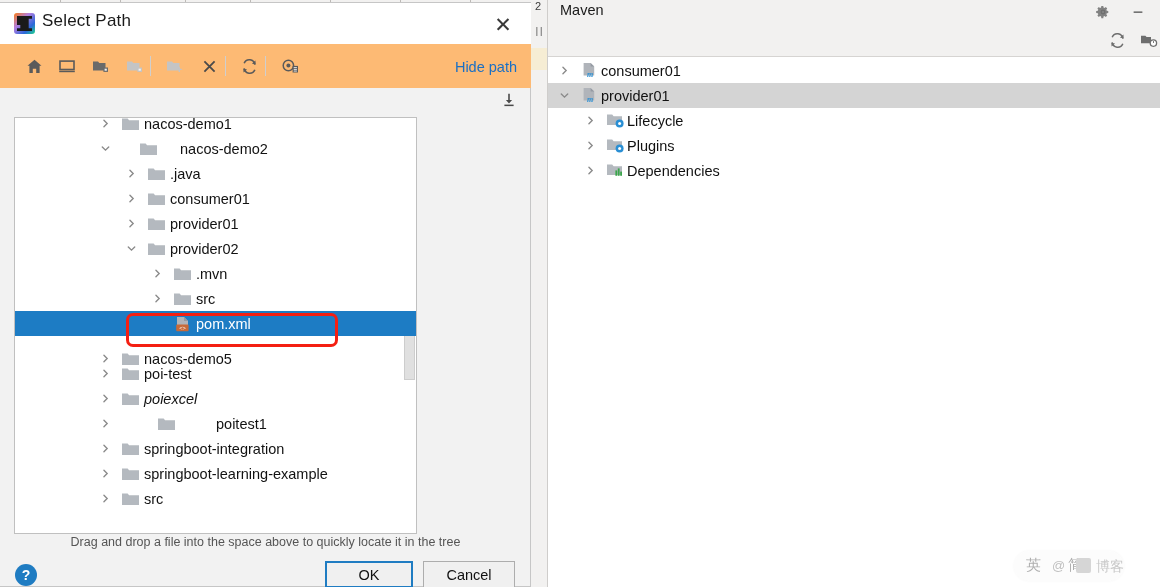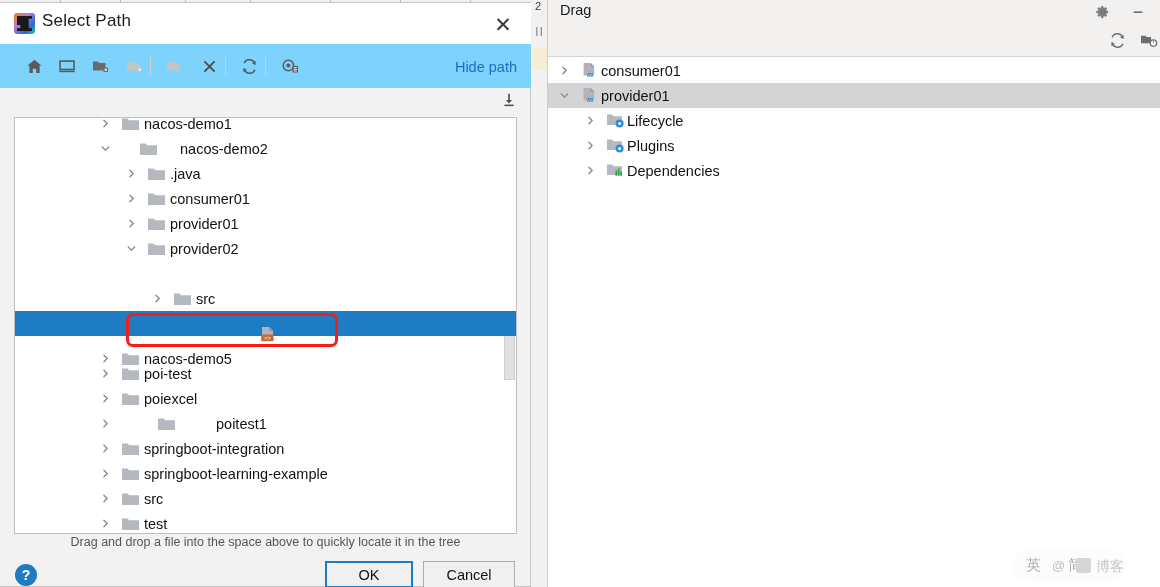--- a/index.html
+++ b/index.html
@@ -42,21 +42,21 @@
     letter-spacing:.2px;
   }
   #dialog-close {
     position:absolute; right:14px; top:8px; width:28px; height:26px;
     display:flex; align-items:center; justify-content:center;
     font-size:21px; color:#3a3a3a; cursor:pointer; line-height:1;
   }
 
   
   #dialog-toolbar {
-    position:absolute; left:0; top:41px; width:531px; height:44px; background:#7dd3fc;
+    position:absolute; left:0; top:41px; width:531px; height:44px; background:#fdba74;
   }
   .tb-btn {
     position:absolute; top:8px; width:28px; height:28px;
     display:flex; align-items:center; justify-content:center; cursor:pointer;
   }
   .tb-btn svg { display:block; }
   .tb-sep {
     position:absolute; top:12px; width:1px; height:20px; background:#cfcfcf;
   }
   #hide-path-link {
@@ -72,21 +72,21 @@
     padding:0 6px; color:#111; font-family:"Liberation Sans", sans-serif;
     outline:none;
   }
   #path-expand-btn {
     position:absolute; left:498px; top:2px; width:22px; height:22px;
     display:flex; align-items:center; justify-content:center; cursor:pointer;
   }
 
   
   #tree-panel {
-    position:absolute; left:14px; top:114px; width:503px; height:417px;
+    position:absolute; left:14px; top:114px; width:403px; height:417px;
     background:#ffffff; border:1px solid #c0c0c0; overflow:hidden;
   }
   .tree-row {
     position:absolute; left:0; width:501px; height:25px;
     display:flex; align-items:center; cursor:pointer;
   }
   .tree-row.selected { background:#1d7cc4; }
   .tree-row.selected .tree-label { color:#ffffff; }
   .tw {
     width:16px; height:16px; display:flex; align-items:center; justify-content:center;
@@ -213,21 +213,21 @@
 </div>
 
 <div id="ide-side-strip">
   <div id="strip-num">2</div>
   <div id="strip-pause">II</div>
   <div id="strip-highlight"></div>
 </div>
 
 <div id="maven-panel">
   <div id="maven-header">
-    <div id="maven-title">Drag</div>
+    <div id="maven-title">Maven</div>
     <div class="maven-hdr-btn" style="left:545px">
       <svg width="14" height="14" viewBox="0 0 16 16">
           <path fill="#6e6e6e" d="M8 5.2a2.8 2.8 0 100 5.6 2.8 2.8 0 000-5.6zm0 4.2a1.4 1.4 0 110-2.8 1.4 1.4 0 010 2.8z"></path>
           <path fill="#6e6e6e" d="M14 9.1V6.9l-1.7-.3a4.6 4.6 0 00-.5-1.2l1-1.4-1.6-1.6-1.4 1a4.6 4.6 0 00-1.2-.5L8.3 1H6.1l-.3 1.9c-.4.1-.8.3-1.2.5l-1.4-1-1.6 1.6 1 1.4c-.2.4-.4.8-.5 1.2L.2 6.9v2.2l1.9.3c.1.4.3.8.5 1.2l-1 1.4 1.6 1.6 1.4-1c.4.2.8.4 1.2.5l.3 1.9h2.2l.3-1.9c.4-.1.8-.3 1.2-.5l1.4 1 1.6-1.6-1-1.4c.2-.4.4-.8.5-1.2L14 9.1z" opacity=".85"></path>
         </svg>
     </div>
     <div class="maven-hdr-btn" style="left:580px">
       <svg width="14" height="14" viewBox="0 0 16 16">
           <rect x="3" y="7.3" width="10" height="1.8" fill="#6e6e6e"></rect>
         </svg>
@@ -483,34 +483,47 @@
             <path fill="none" stroke="#8a8a8a" stroke-width="1.5" stroke-linecap="round" d="M2.5 4.3L6 7.8l3.5-3.5"></path>
           </svg>
         </span>
         <span class="folder-ico" style="margin-left: 9px;">
           <svg width="17" height="14" viewBox="0 0 17 14">
             <path fill="#b4b9bf" d="M0 1.6h5.6l1.5 1.7H17V13H0z"></path>
           </svg>
         </span>
         <span class="tree-label">provider02</span>
       </div>
+      <div class="tree-row" style="top: 143px;">
+        <span class="tw" style="margin-left: 134px;">
+          <svg width="11" height="11" viewBox="0 0 12 12">
+            <path fill="none" stroke="#8a8a8a" stroke-width="1.5" stroke-linecap="round" d="M4.3 2.5L7.8 6l-3.5 3.5"></path>
+          </svg>
+        </span>
+        <span class="folder-ico" style="margin-left: 9px;">
+          <svg width="17" height="14" viewBox="0 0 17 14">
+            <path fill="#b4b9bf" d="M0 1.6h5.6l1.5 1.7H17V13H0z"></path>
+          </svg>
+        </span>
+        <span class="tree-label">.mvn</span>
+      </div>
       <div class="tree-row" style="top: 168px;">
         <span class="tw" style="margin-left: 134px;">
           <svg width="11" height="11" viewBox="0 0 12 12">
             <path fill="none" stroke="#8a8a8a" stroke-width="1.5" stroke-linecap="round" d="M4.3 2.5L7.8 6l-3.5 3.5"></path>
           </svg>
         </span>
         <span class="folder-ico" style="margin-left: 9px;">
           <svg width="17" height="14" viewBox="0 0 17 14">
             <path fill="#b4b9bf" d="M0 1.6h5.6l1.5 1.7H17V13H0z"></path>
           </svg>
         </span>
         <span class="tree-label">src</span>
       </div>
-      <div class="tree-row selected" style="top: 193px; flex-direction: column;">
+      <div class="tree-row selected" style="top: 193px;">
         <span class="tw" style="margin-left: 134px;"></span>
         <span class="folder-ico" style="margin-left: 9px;">
           <svg width="17" height="16" viewBox="0 0 17 16">
             <path fill="#b0b4ba" d="M3 0h7l4 4v4H3z"></path>
             <path fill="#949aa2" d="M10 0l4 4h-4z"></path>
             <rect x="2.2" y="7.6" width="12.4" height="6.6" rx="1" fill="#c76a3a"></rect>
             <text x="8.4" y="12.6" font-family="Liberation Sans, sans-serif" font-size="5.6" fill="#fff" text-anchor="middle">&lt;&gt;</text>
           </svg>
         </span>
         <span class="tree-label">pom.xml</span>
@@ -534,21 +547,21 @@
             <path fill="none" stroke="#8a8a8a" stroke-width="1.5" stroke-linecap="round" d="M4.3 2.5L7.8 6l-3.5 3.5"></path>
           </svg>
         </span>
         <span class="folder-ico" style="margin-left: 9px;">
           <svg width="17" height="14" viewBox="0 0 17 14">
             <path fill="#b4b9bf" d="M0 1.6h5.6l1.5 1.7H17V13H0z"></path>
           </svg>
         </span>
         <span class="tree-label">poi-test</span>
       </div>
-      <div class="tree-row" style="top: 268px;">
+      <div class="tree-row" style="top: 268px; font-style: italic;">
         <span class="tw" style="margin-left: 82px;">
           <svg width="11" height="11" viewBox="0 0 12 12">
             <path fill="none" stroke="#8a8a8a" stroke-width="1.5" stroke-linecap="round" d="M4.3 2.5L7.8 6l-3.5 3.5"></path>
           </svg>
         </span>
         <span class="folder-ico" style="margin-left: 9px;">
           <svg width="17" height="14" viewBox="0 0 17 14">
             <path fill="#b4b9bf" d="M0 1.6h5.6l1.5 1.7H17V13H0z"></path>
           </svg>
         </span>
@@ -598,33 +611,20 @@
           <svg width="11" height="11" viewBox="0 0 12 12">
             <path fill="none" stroke="#8a8a8a" stroke-width="1.5" stroke-linecap="round" d="M4.3 2.5L7.8 6l-3.5 3.5"></path>
           </svg>
         </span>
         <span class="folder-ico" style="margin-left: 9px;">
           <svg width="17" height="14" viewBox="0 0 17 14">
             <path fill="#b4b9bf" d="M0 1.6h5.6l1.5 1.7H17V13H0z"></path>
           </svg>
         </span>
         <span class="tree-label">src</span>
-      </div>
-      <div class="tree-row" style="top: 393px;">
-        <span class="tw" style="margin-left: 82px;">
-          <svg width="11" height="11" viewBox="0 0 12 12">
-            <path fill="none" stroke="#8a8a8a" stroke-width="1.5" stroke-linecap="round" d="M4.3 2.5L7.8 6l-3.5 3.5"></path>
-          </svg>
-        </span>
-        <span class="folder-ico" style="margin-left: 9px;">
-          <svg width="17" height="14" viewBox="0 0 17 14">
-            <path fill="#b4b9bf" d="M0 1.6h5.6l1.5 1.7H17V13H0z"></path>
-          </svg>
-        </span>
-        <span class="tree-label">test</span>
       </div>
     </div>
   <div id="pom-annotation"></div>
 
   <div id="drag-hint">Drag and drop a file into the space above to quickly locate it in the tree</div>
 
   <div id="help-button">?</div>
   <button id="ok-button" class="dlg-btn">OK</button>
   <button id="cancel-button" class="dlg-btn">Cancel</button>
 </div>

